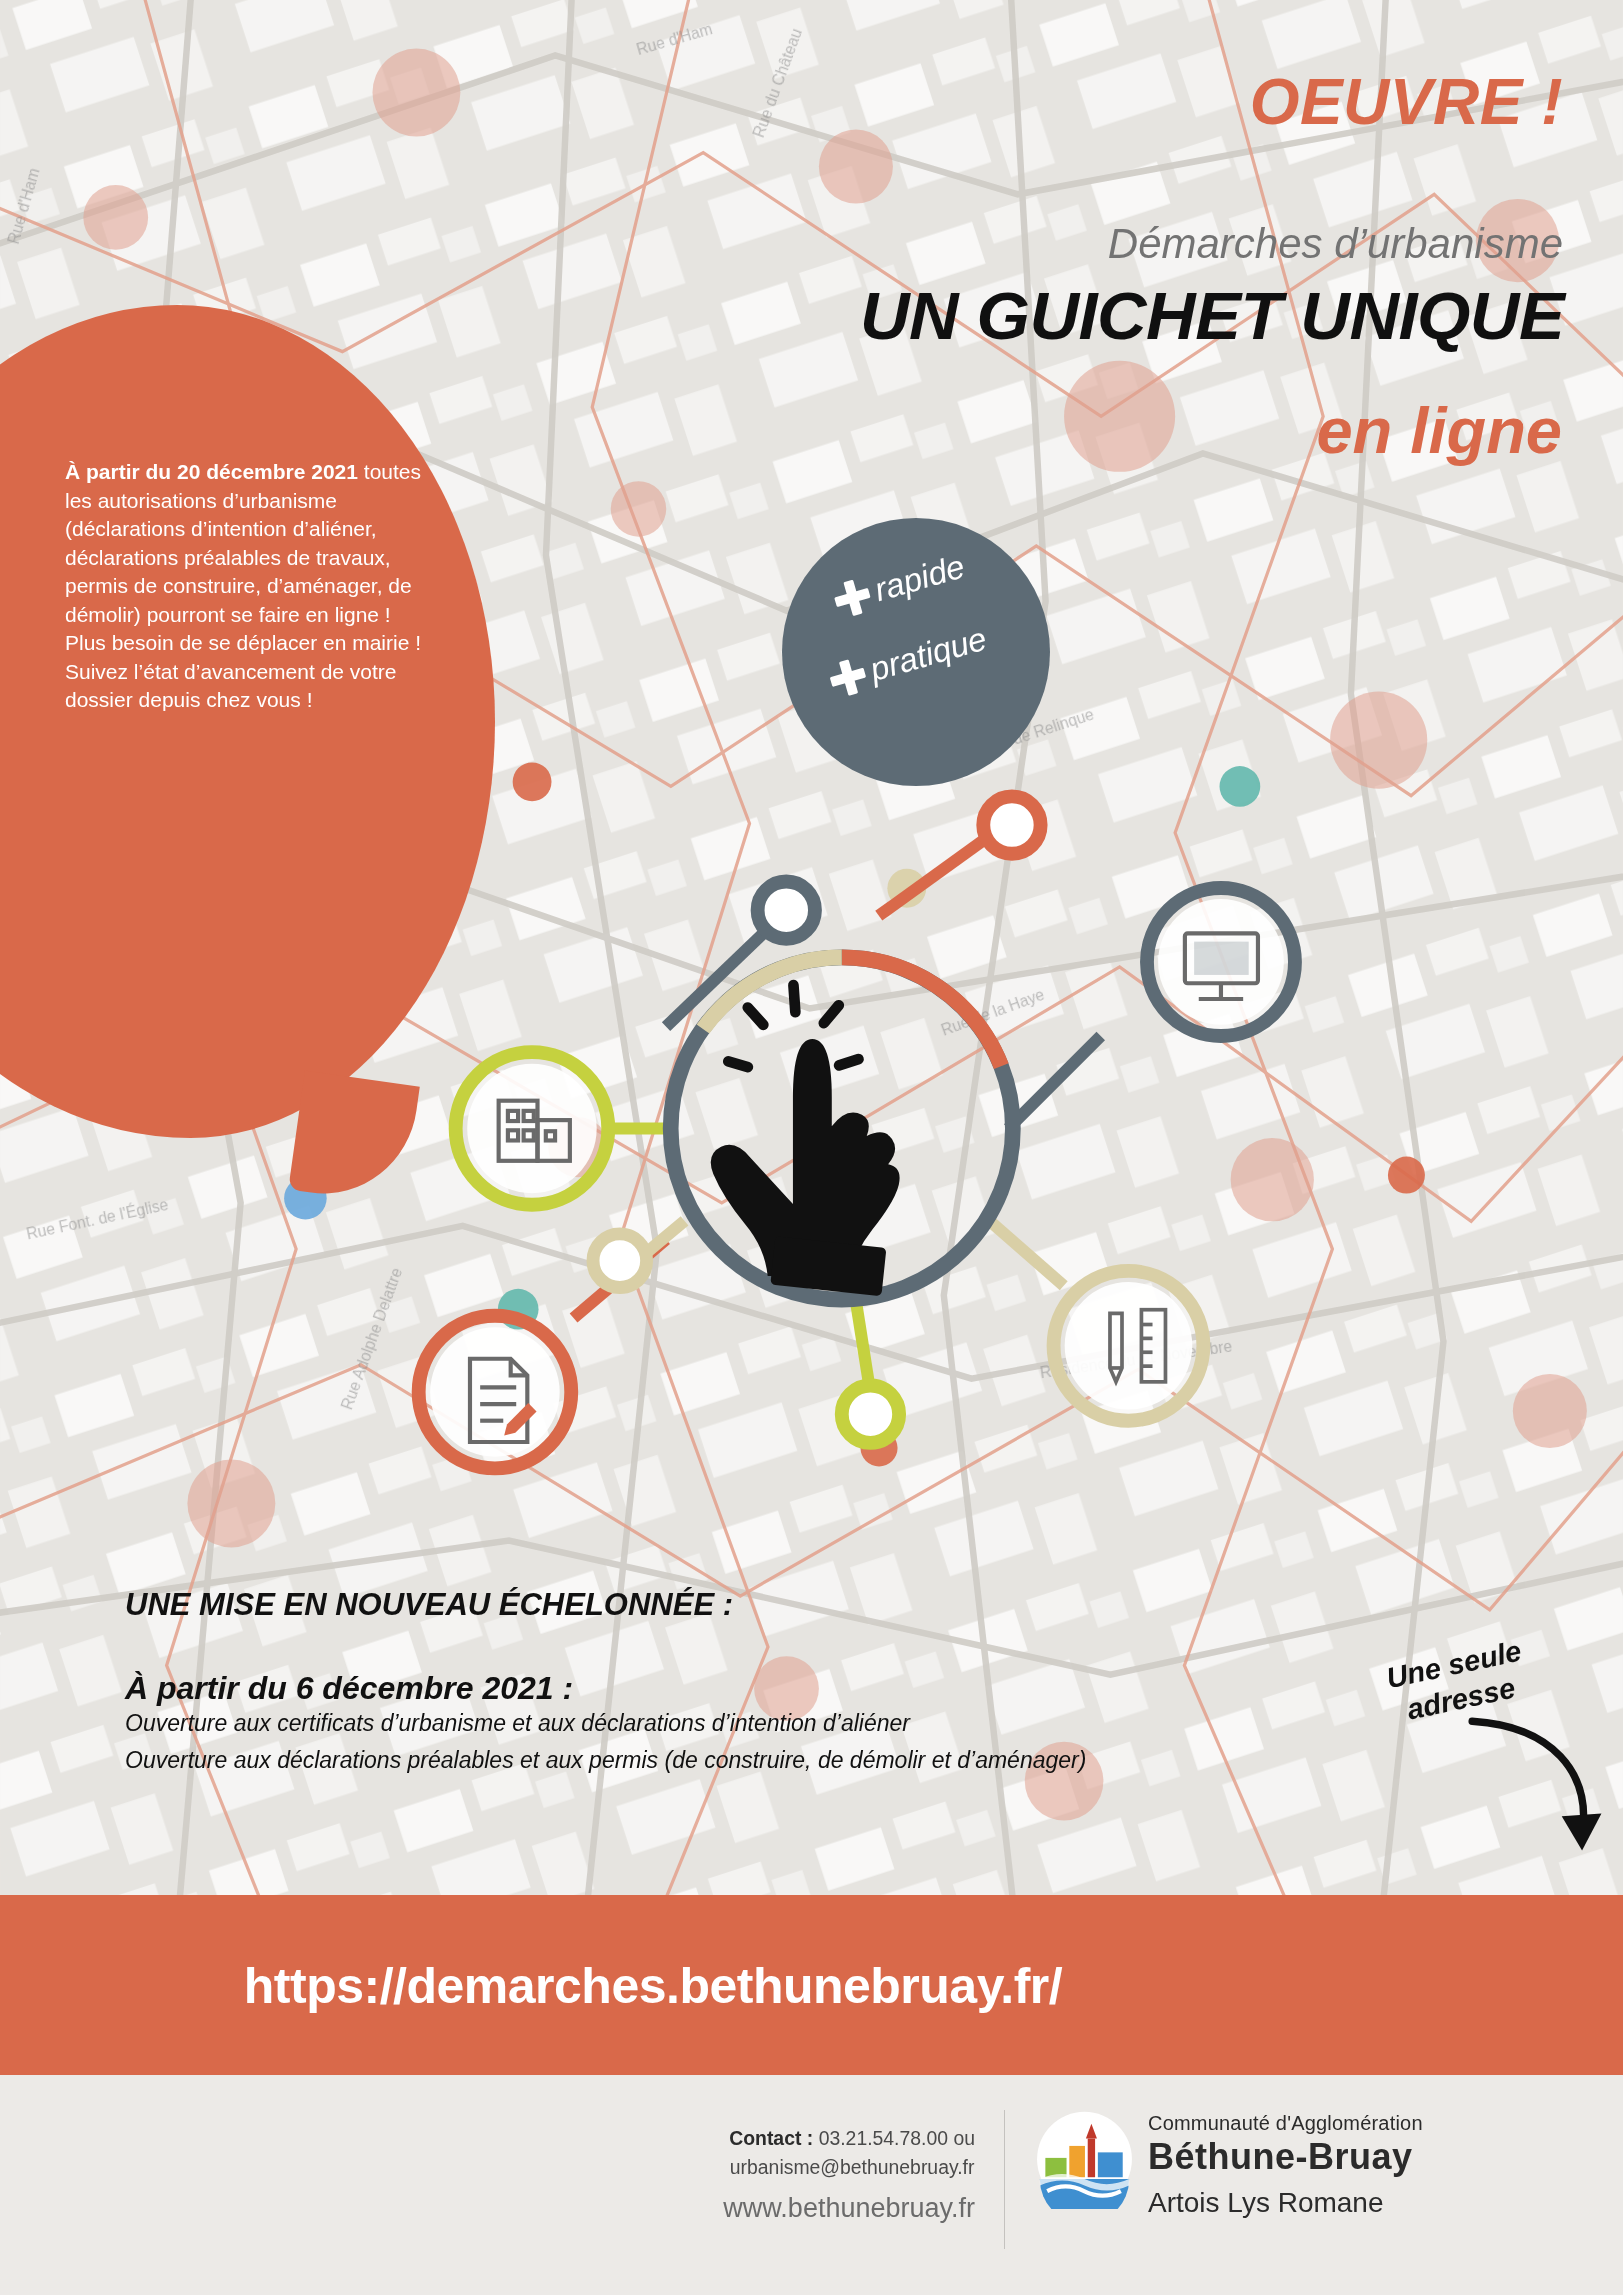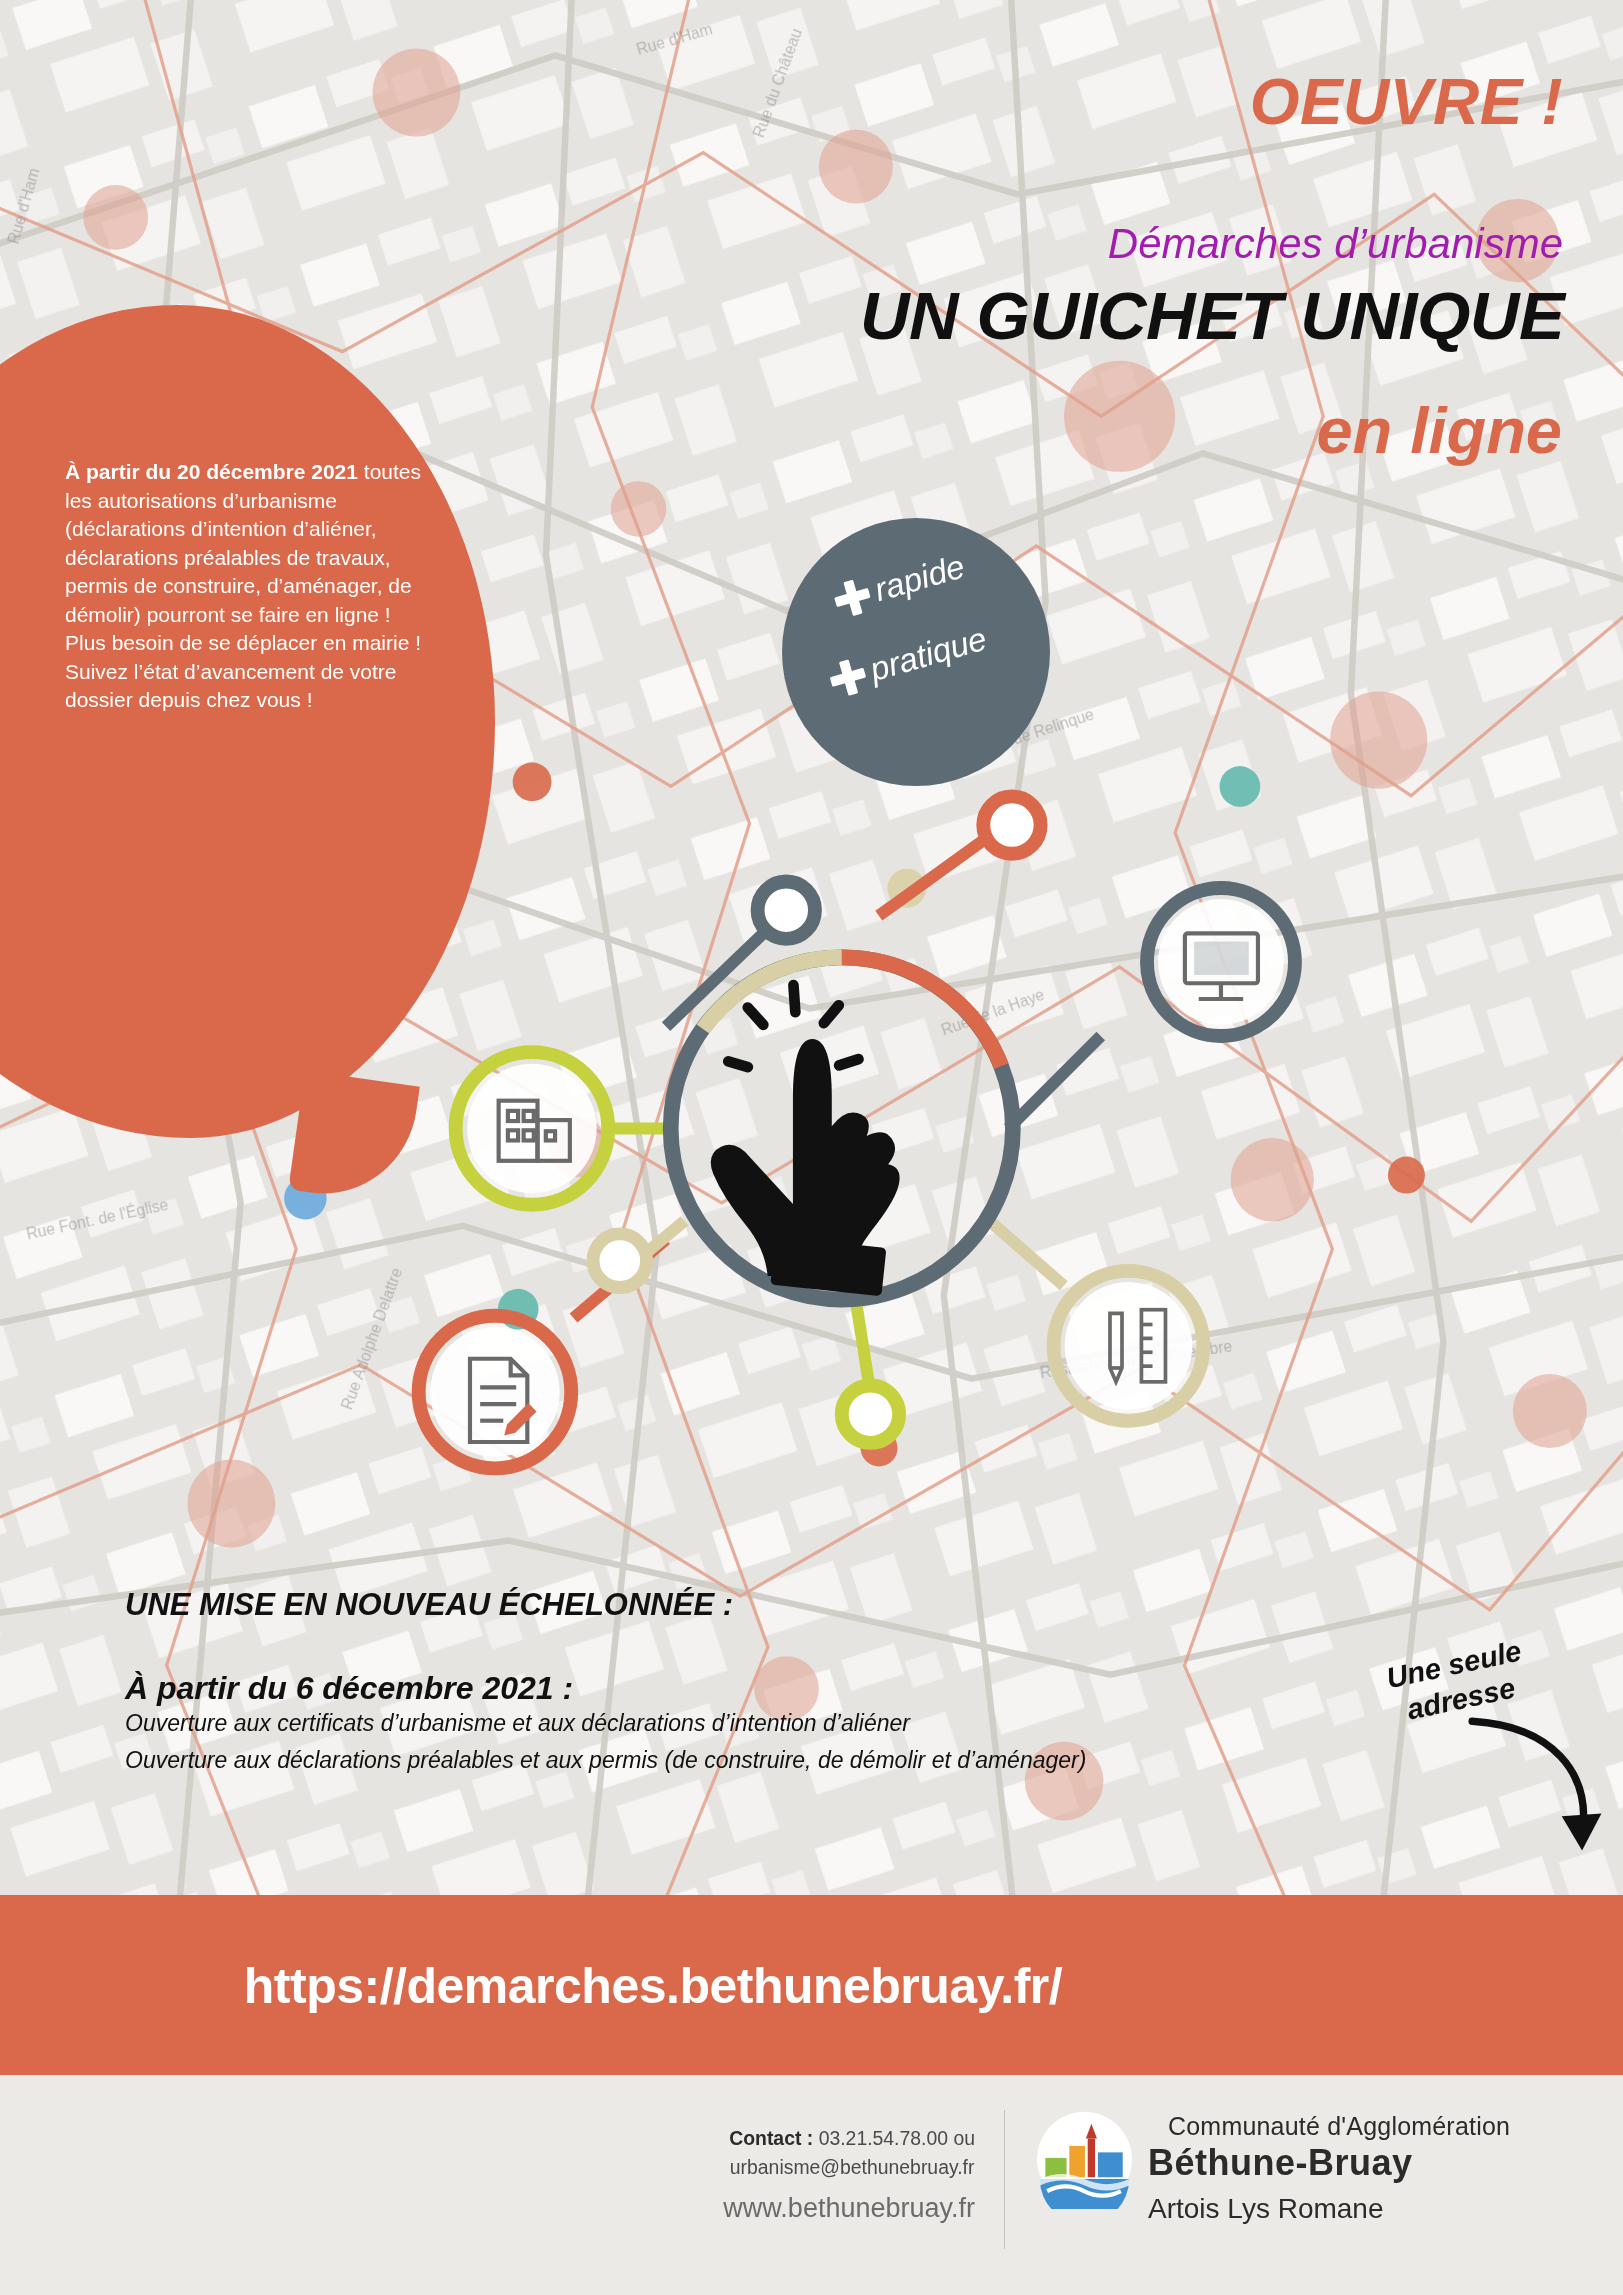--- a/index.html
+++ b/index.html
@@ -42,21 +42,21 @@
 
   
   .nouveau{
     position:absolute;right:60px;top:65px;
     color:#d9694a;font-weight:bold;font-style:italic;
     font-size:64px;letter-spacing:0.5px;
     text-align:right;
   }
   .sub1{
     position:absolute;right:60px;top:220px;
-    color:#a21caf;font-style:italic;font-size:42px;text-align:right;
+    color:#737373;font-style:italic;font-size:42px;text-align:right;
   }
   .big{
     position:absolute;right:59px;top:278px;
     color:#101010;font-weight:bold;font-style:italic;
     font-size:66px;letter-spacing:-0.5px;text-align:right;
     transform:scaleX(1.04);transform-origin:right center;
   }
   .enligne{
     position:absolute;right:61px;top:393px;
     color:#d9694a;font-weight:bold;font-style:italic;
@@ -119,21 +119,21 @@
     font-size:19.4px;color:#4a4a4a;line-height:1.5;
   }
   .contact b{color:#2b2b2b;}
   .site{
     position:absolute;right:648px;top:2193px;text-align:right;
     font-size:27px;color:#6b6b6b;
   }
   .divider{position:absolute;left:1004px;top:2110px;width:1.4px;height:139px;background:#c4c2bf;}
   .logo{position:absolute;left:1036px;top:2110px;width:97px;height:99px;}
   .logo-text{position:absolute;left:1148px;top:2112px;color:#2b2b2b;}
-  .logo-l1{font-size:25px;letter-spacing:0.2px;margin-left:20px;}
+  .logo-l1{font-size:20px;letter-spacing:0.2px;}
   .logo-l2{font-size:36px;font-weight:bold;letter-spacing:0.5px;margin-top:0.9px;}
   .logo-l3{font-size:28px;margin-top:9px;}
 </style>
 </head>
 <body>
 
 <div class="poster">
 
   <div class="map-bg">
     <svg width="1623" height="1906" viewBox="0 0 3508 4120" aria-hidden="true">

